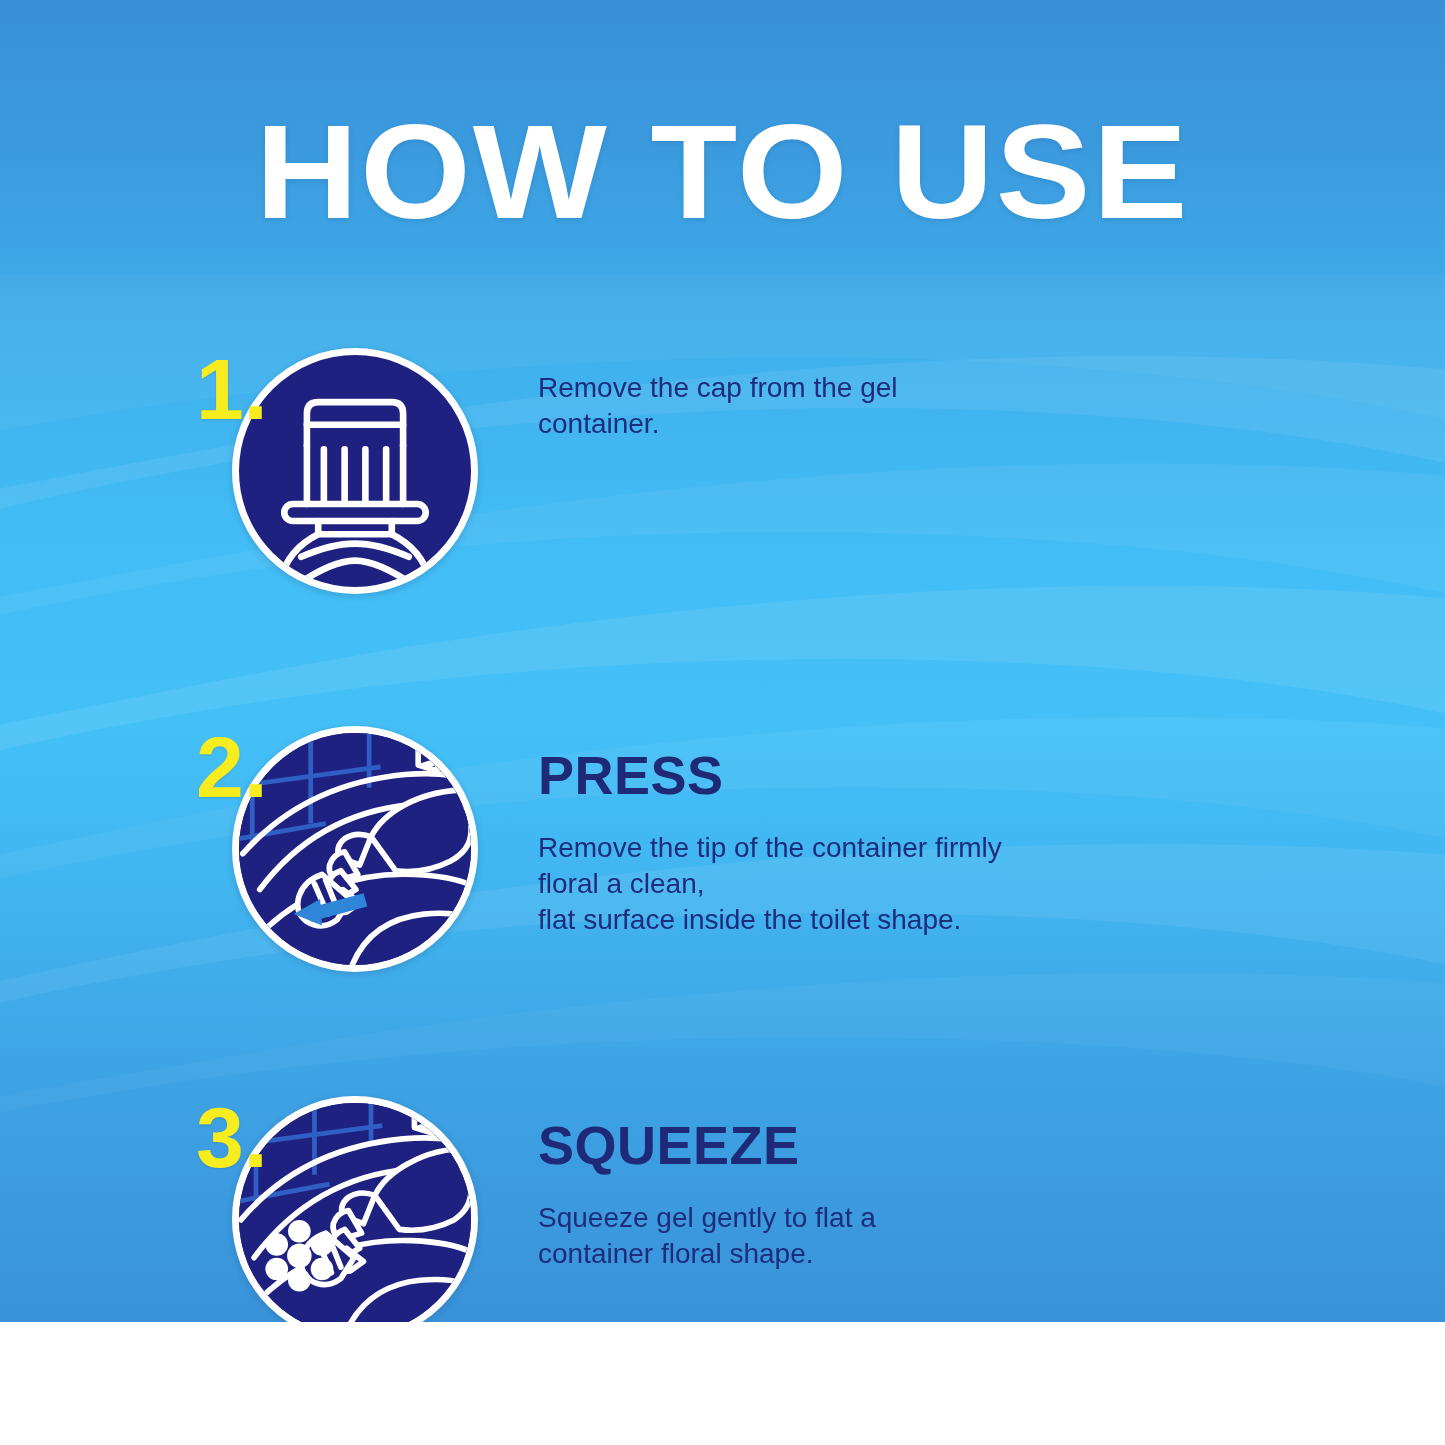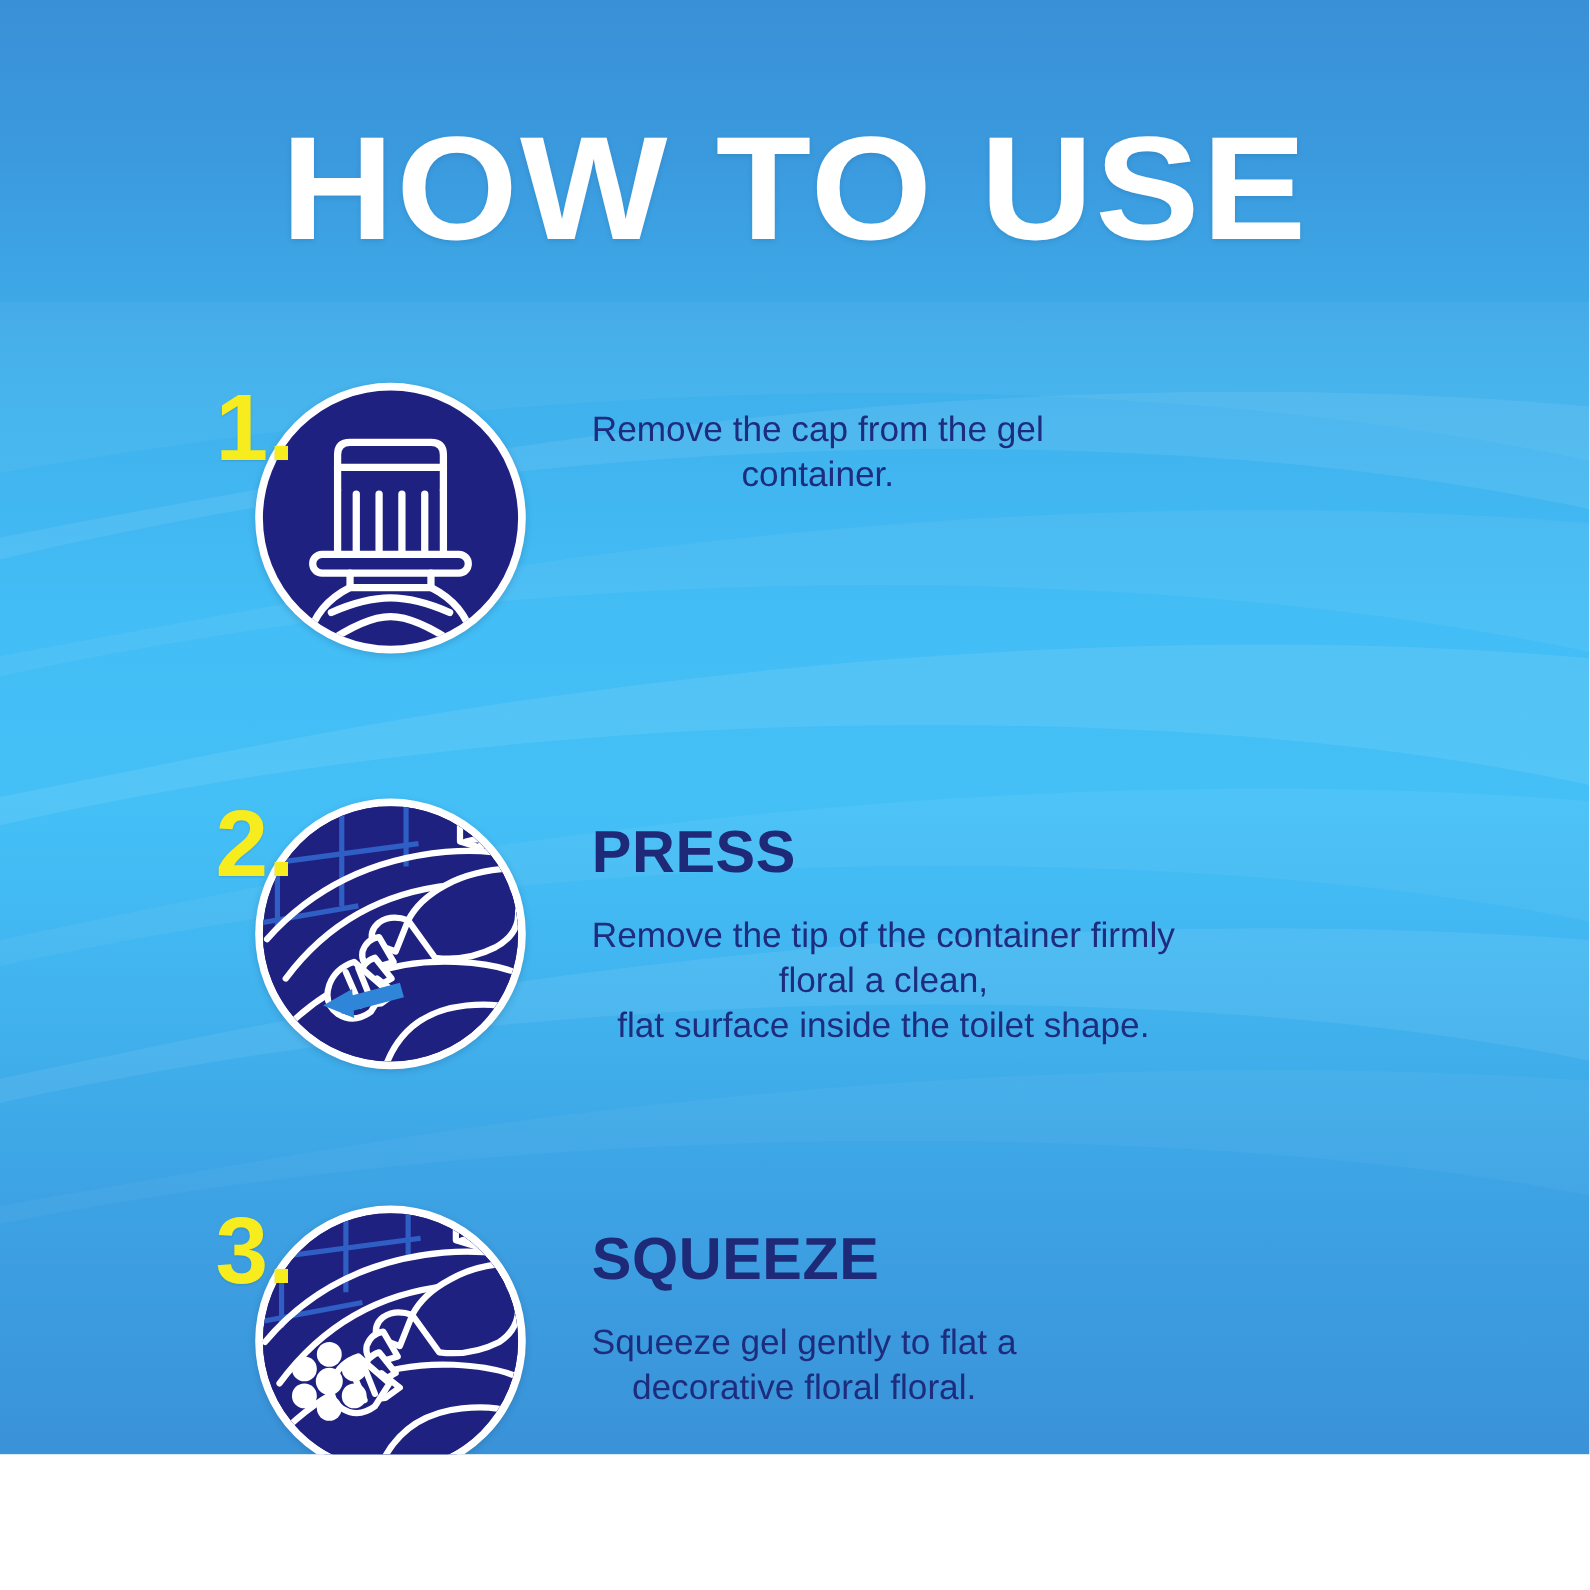--- a/index.html
+++ b/index.html
@@ -103,25 +103,24 @@
     font-size:54px;
     font-weight:700;
     letter-spacing:.5px;
     line-height:1;
     margin-bottom:28px;
     font-family:"Liberation Sans", sans-serif;
   }
 
   .step-body {
     color:#1e2c7d;
-    font-size:32px;
+    font-size:28px;
     font-weight:400;
     line-height:1.28;
     font-family:"Liberation Sans", sans-serif;
-    text-align:center;
   }
   .step-body .ln { display:block; white-space:pre; }
 </style>
 </head>
 <body>
 
 <div id="poster">
 
   <svg id="waves" viewBox="0 0 1445 1445" preserveAspectRatio="none" aria-hidden="true">
     <path d="M0,470 C380,398 760,372 1100,404 C1260,419 1370,440 1445,458 L1445,300 L0,300 Z" fill="#ffffff" opacity="0.045"></path>
@@ -281,18 +280,18 @@
             <circle cx="88" cy="150" r="12"></circle>
             <circle cx="88" cy="176" r="12"></circle>
           </g>
         </svg>
       </div>
     </div>
     <div class="step-text">
       <div class="step-head">SQUEEZE</div>
       <div class="step-body">
         <span class="ln">Squeeze gel gently to flat a</span>
-        <span class="ln">decorative floral floral.</span>
+        <span class="ln">container floral shape.</span>
       </div>
     </div>
   </div>
 
 </div>
 
 </body></html>

